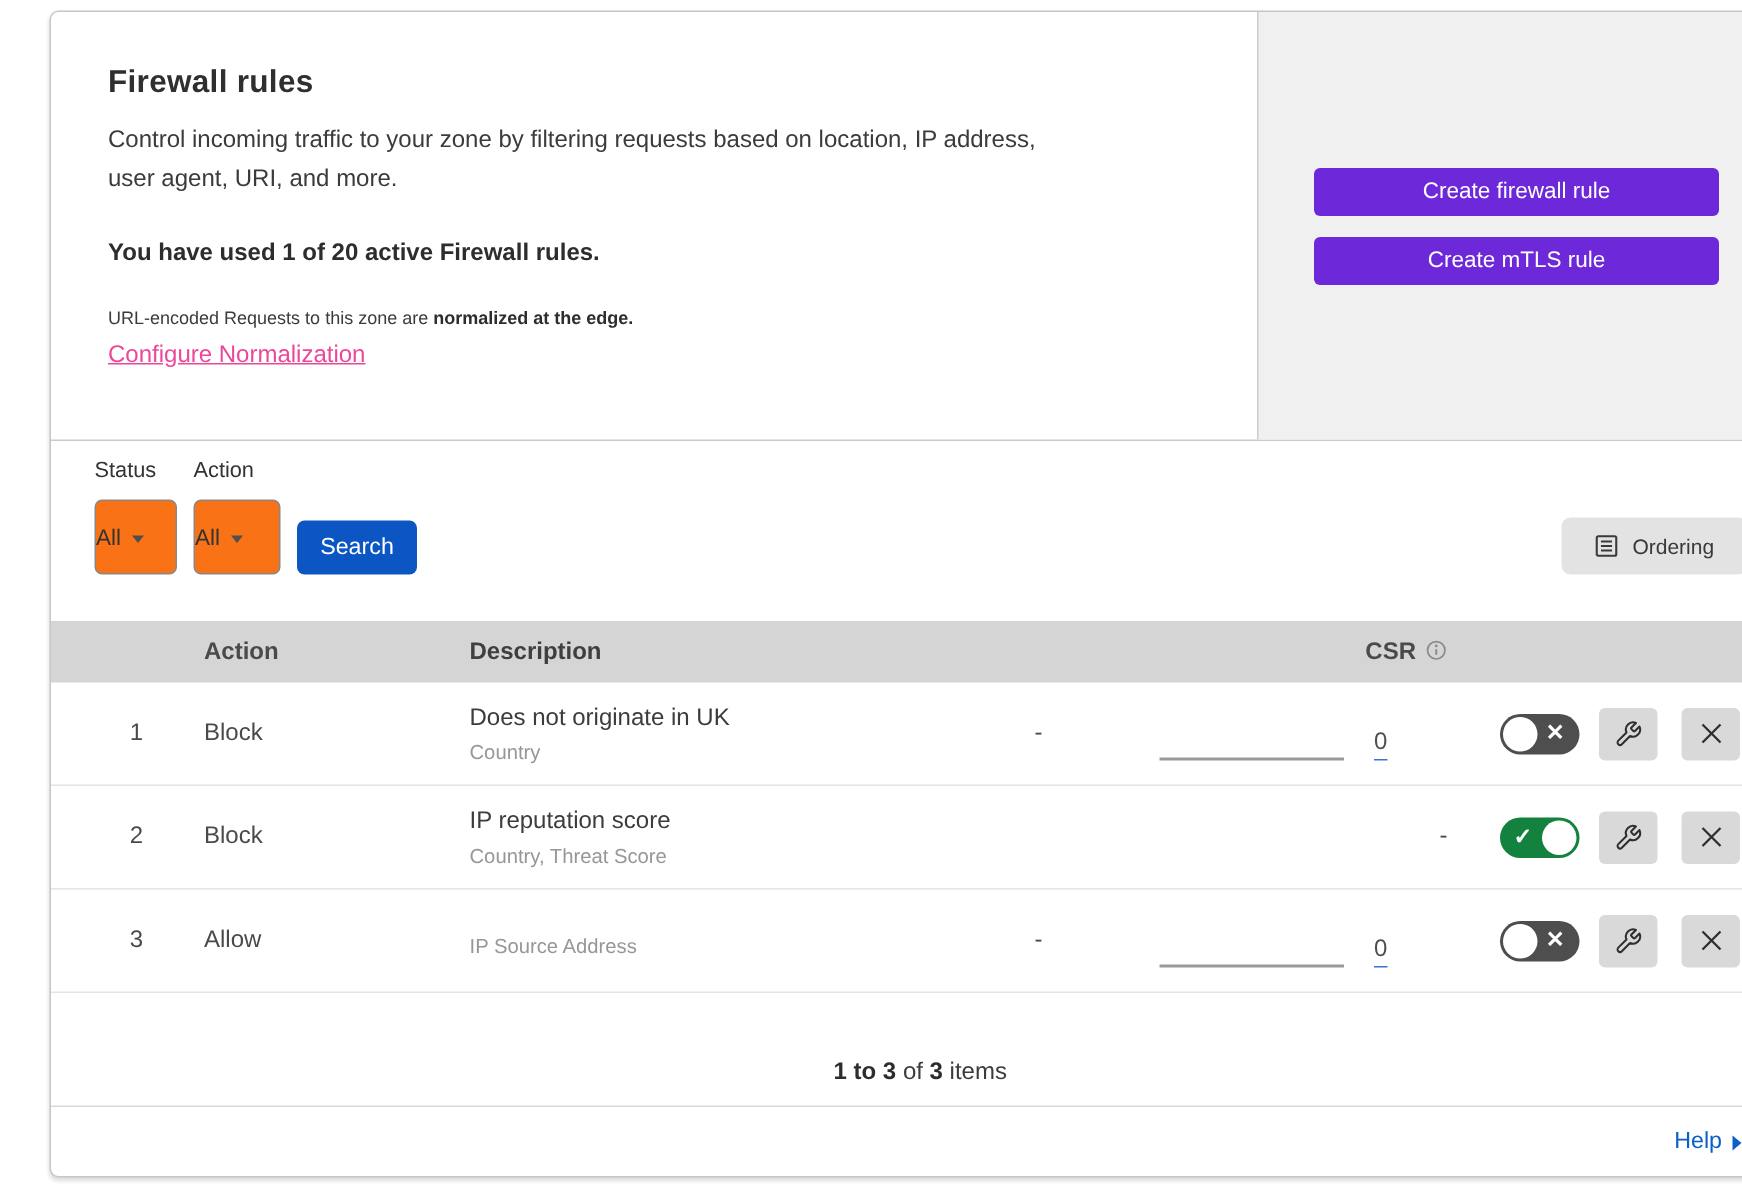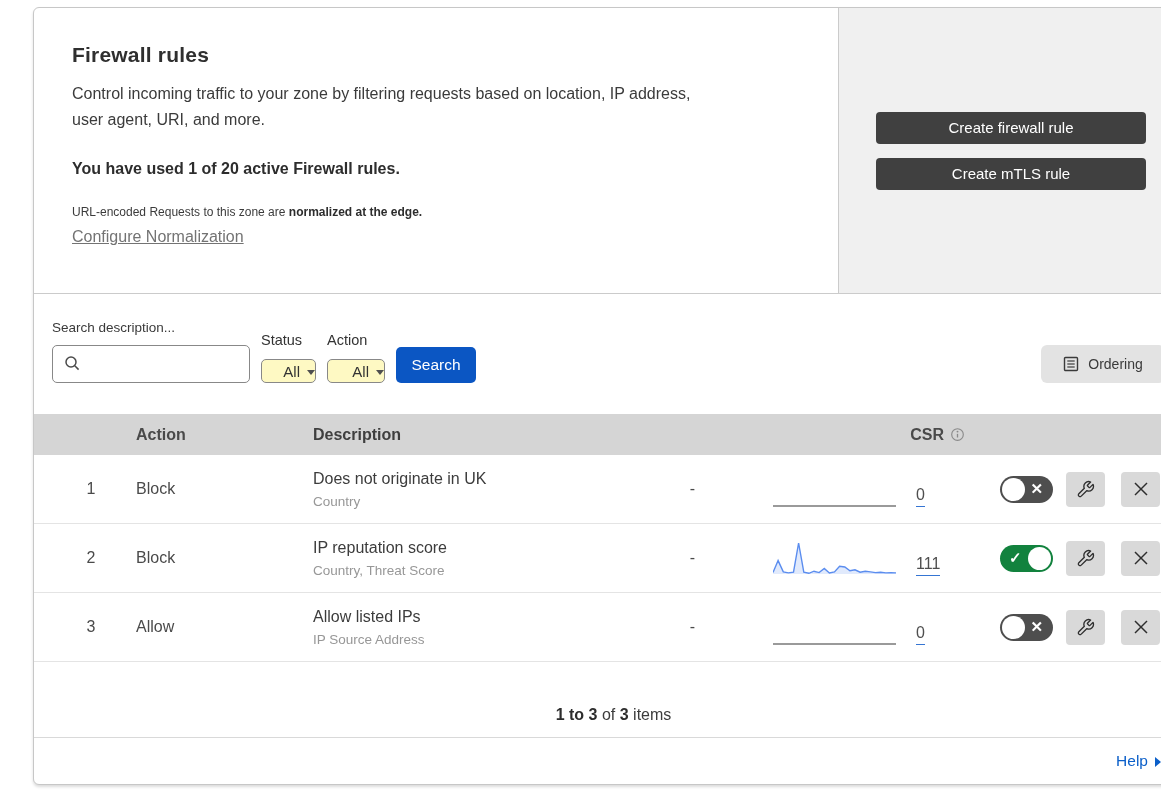--- a/index.html
+++ b/index.html
@@ -11,36 +11,36 @@
     margin-left:28px;
   }
   
   .top { display:flex; height:286px; border-bottom:1px solid #cbcbcb; }
   .top-left { flex:1; padding:35px 40px 0 38px; }
   .page-title { font-size:21px; font-weight:600; color:#2f2f2f; margin-bottom:14px; letter-spacing:.2px; }
   .desc { font-size:16px; color:#3b3b3b; line-height:26px; max-width:648px; }
   .usage { margin-top:27px; font-size:16px; font-weight:bold; color:#2d2d2d; }
   .norm { margin-top:27px; font-size:12px; color:#3b3b3b; }
   .norm b { color:#2d2d2d; }
-  .config-link { display:inline-block; margin-top:9px; font-size:16px; color:#737373; text-decoration:underline; cursor:pointer; }
+  .config-link { display:inline-block; margin-top:9px; font-size:16px; color:#ec4899; text-decoration:underline; cursor:pointer; }
   .top-right { width:345px; background:#f0f0f0; border-left:1px solid #cbcbcb;
     display:flex; flex-direction:column; justify-content:center; align-items:center; gap:14px; }
-  .btn-primary { width:270px; height:32px; background:#404040; color:#fff; border:none; border-radius:4px;
+  .btn-primary { width:270px; height:32px; background:#6d28d9; color:#fff; border:none; border-radius:4px;
     font-size:15px; font-family:inherit; cursor:pointer; }
   
   .filter { height:120px; display:flex; align-items:flex-end; padding:0 18px 31px 18px; }
   .fgroup { display:flex; flex-direction:column; }
   .flabel { font-size:13.5px; color:#3a3a3a; margin-bottom:10px; }
   .flabel2 { font-size:14.5px; color:#333; margin-bottom:11px; }
   .search-box { position:relative; width:198px; height:38px; }
   .search-box input { width:100%; height:100%; border:1px solid #888; border-radius:5px; padding:0 10px 0 38px;
     font-size:14px; font-family:inherit; color:#333; outline:none; }
   .search-box .mag { position:absolute; left:12px; top:10px; }
-  .select { height:24px; border:1px solid #888; border-radius:5px; background:#fef9c3; display:flex;
-    align-items:center; justify-content:flex-end; font-size:15px; color:#333; cursor:pointer; }
+  .select { height:50px; border:1px solid #888; border-radius:5px; background:#f97316; display:flex;
+    align-items:center; justify-content:flex-start; font-size:15px; color:#333; cursor:pointer; }
   .caret-down { width:0; height:0; border-left:4.5px solid transparent; border-right:4.5px solid transparent;
     border-top:5px solid #4f4f4f; margin-left:7px; margin-top:2px; }
   .gStatus { margin-left:11px; } .gAction { margin-left:11px; }
   .btn-search { width:80px; height:36px; margin-left:11px; background:#0b56c3; color:#fff; border:none;
     border-radius:5px; font-size:15.5px; font-family:inherit; cursor:pointer; }
   .btn-ordering { margin-left:auto; width:124px; height:38px; background:#e3e3e3; border:none; border-radius:6px;
     display:flex; align-items:center; justify-content:center; gap:9px; font-size:14px; color:#3a3a3a;
     font-family:inherit; cursor:pointer; }
   
   .thead { height:41px; background:#d5d5d5; display:flex; align-items:center; font-size:16px; font-weight:600; color:#3f3f3f; }
@@ -94,30 +94,20 @@
       <div class="norm"><span>URL-encoded Requests to this zone are </span><b>normalized at the edge.</b></div>
       <a class="config-link">Configure Normalization</a>
     </div>
     <div class="top-right">
       <button class="btn-primary">Create firewall rule</button>
       <button class="btn-primary">Create mTLS rule</button>
     </div>
   </div>
 
   <div class="filter">
-    <div class="fgroup">
-      <span class="flabel">Search description...</span>
-      <div class="search-box">
-        <svg class="mag" width="17" height="17" viewBox="0 0 17 17">
-            <circle cx="7" cy="7" r="5" fill="none" stroke="#4a4a4a" stroke-width="1.5"></circle>
-            <line x1="10.8" y1="10.8" x2="14.6" y2="14.6" stroke="#4a4a4a" stroke-width="1.5"></line>
-          </svg>
-        <input type="text" value="" style="">
-      </div>
-    </div>
     <div class="fgroup gStatus">
       <span class="flabel2">Status</span>
       <div class="select" style="width:55px">
         <span>All</span>
         <span class="caret-down"></span>
       </div>
     </div>
     <div class="fgroup gAction">
       <span class="flabel2">Action</span>
       <div class="select" style="width:58px">
@@ -181,29 +171,20 @@
   </div>
 
   <div class="trow">
     <div class="c-num">2</div>
     <div class="c-action">Block</div>
     <div class="c-desc">
       <div class="desc-title">IP reputation score</div>
       <div class="desc-sub">Country, Threat Score</div>
     </div>
     <div class="c-csr">-</div>
-    <div class="c-activity">
-      <div class="spark">
-        <svg id="spark-svg" width="123" height="36" viewBox="0 0 123 36">
-          <polygon id="spark-fill" fill="rgba(91,141,239,0.18)" points="0.0,32.6 5.1,20.6 10.3,31.9 15.4,32.9 20.5,32.2 25.6,3.0 30.8,32.2 35.9,33.3 41.0,31.2 46.1,32.6 51.3,28.4 56.4,32.9 61.5,31.9 66.6,26.3 71.8,27.0 76.9,30.8 82.0,29.8 87.1,32.2 92.3,31.2 97.4,31.9 102.5,32.6 107.6,32.2 112.8,32.9 117.9,32.6 123.0,32.9 123,34 0,34"></polygon>
-          <polyline id="spark-line" fill="none" stroke="#5b8def" stroke-width="1.4" points="0.0,32.6 5.1,20.6 10.3,31.9 15.4,32.9 20.5,32.2 25.6,3.0 30.8,32.2 35.9,33.3 41.0,31.2 46.1,32.6 51.3,28.4 56.4,32.9 61.5,31.9 66.6,26.3 71.8,27.0 76.9,30.8 82.0,29.8 87.1,32.2 92.3,31.2 97.4,31.9 102.5,32.6 107.6,32.2 112.8,32.9 117.9,32.6 123.0,32.9"></polyline>
-        </svg>
-      </div>
-      <a class="count-link">111</a>
-    </div>
     <div class="c-controls">
       <div class="toggle on">
           <span class="tmark">✓</span>
           <span class="knob"></span>
         </div>
       <button class="icon-btn wrench">
           <svg width="19" height="19" viewBox="0 0 24 24" fill="none" stroke="#2e2e2e" stroke-width="1.7" stroke-linejoin="round">
             <path d="M14.7 6.3a1 1 0 0 0 0 1.4l1.6 1.6a1 1 0 0 0 1.4 0l3.77-3.77a6 6 0 0 1-7.94 7.94l-6.91 6.91a2.12 2.12 0 0 1-3-3l6.91-6.91a6 6 0 0 1 7.94-7.94l-3.76 3.76z"></path>
           </svg>
         </button>
@@ -213,21 +194,20 @@
             <line x1="14" y1="2" x2="2" y2="14" stroke="#2e2e2e" stroke-width="1.5"></line>
           </svg>
         </button>
     </div>
   </div>
 
   <div class="trow">
     <div class="c-num">3</div>
     <div class="c-action">Allow</div>
     <div class="c-desc">
-      <div class="desc-title">Allow listed IPs</div>
       <div class="desc-sub">IP Source Address</div>
     </div>
     <div class="c-csr">-</div>
     <div class="c-activity">
       <div class="spark-flat"></div>
       <a class="count-link">0</a>
     </div>
     <div class="c-controls">
       <div class="toggle off">
           <span class="tmark">✕</span>

